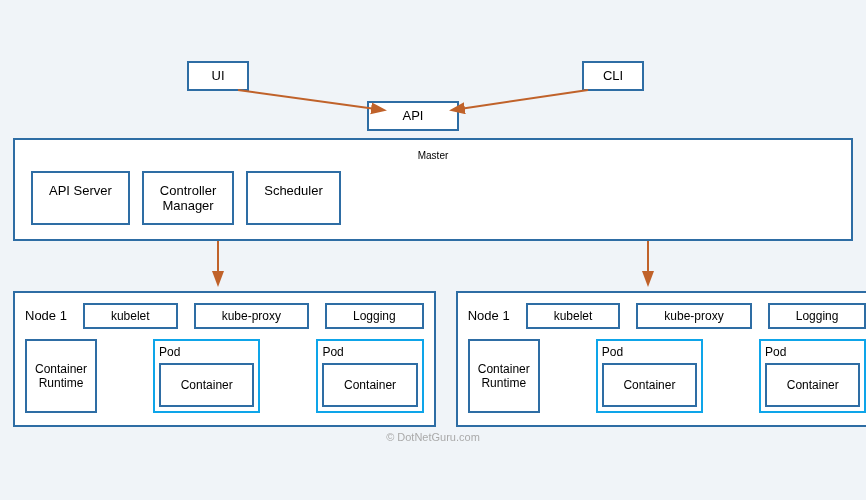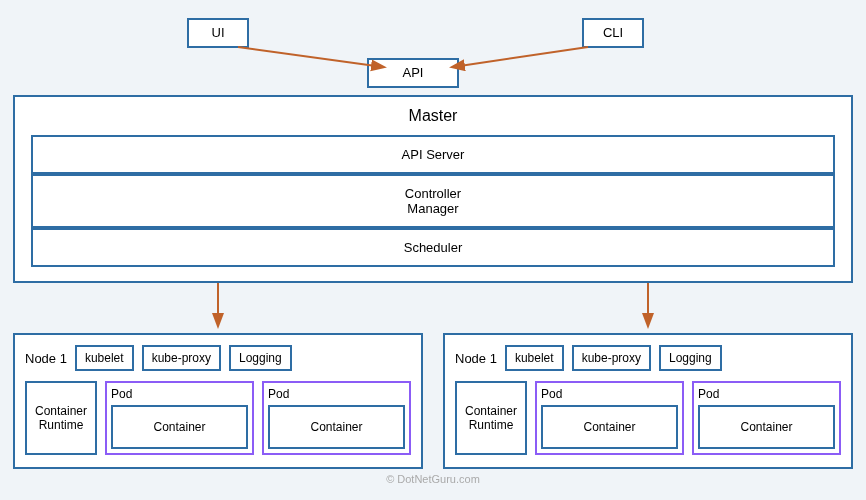--- a/index.html
+++ b/index.html
@@ -25,27 +25,26 @@
     .master-box {
       border: 2.5px solid #2e6da4;
       background: white;
       padding: 10px 16px 14px 16px;
       width: 100%;
       position: relative;
     }
     .master-label {
       text-align: center;
       margin-bottom: 10px;
-      font-size: 16px;
+      font-size: 10px;
     }
     .master-components {
       display: flex;
-      gap: 0;
-      justify-content: space-between;
-      flex-direction: column;
+      gap: 12px;
+      justify-content: flex-start;
     }
     .component-box {
       border: 2px solid #2e6da4;
       background: white;
       padding: 10px 16px;
       text-align: center;
       min-width: 90px;
     }
     
     .nodes-row {
@@ -56,31 +55,31 @@
     }
     .node-box {
       border: 2.5px solid #2e6da4;
       background: white;
       flex: 1;
       padding: 10px 10px 12px 10px;
     }
     .node-top-row {
       display: flex;
       align-items: center;
-      gap: 8px;
+      gap: 16px;
       margin-bottom: 10px;
     }
     .node-label {
       font-size: 13px;
       white-space: nowrap;
     }
     .node-badge {
       border: 2px solid #2e6da4;
       background: white;
-      padding: 4px 8px;
+      padding: 4px 26px;
       font-size: 12px;
       white-space: nowrap;
     }
     .node-content {
       display: flex;
       gap: 8px;
     }
     .container-runtime {
       border: 2px solid #2e6da4;
       background: white;
@@ -88,25 +87,26 @@
       font-size: 12px;
       text-align: center;
       min-width: 70px;
       min-height: 70px;
       display: flex;
       align-items: center;
       justify-content: center;
       flex-direction: column;
     }
     .pod-outer {
-      border: 2px solid #8b5cf6;
+      border: 2px solid #0ea5e9;
       background: white;
       padding: 4px;
       flex: 1;
       min-height: 70px;
+      margin-left: 48px;
     }
     .pod-label {
       font-size: 12px;
       margin-bottom: 4px;
     }
     .container-inner {
       border: 2px solid #2e6da4;
       background: white;
       height: 44px;
       display: flex;

